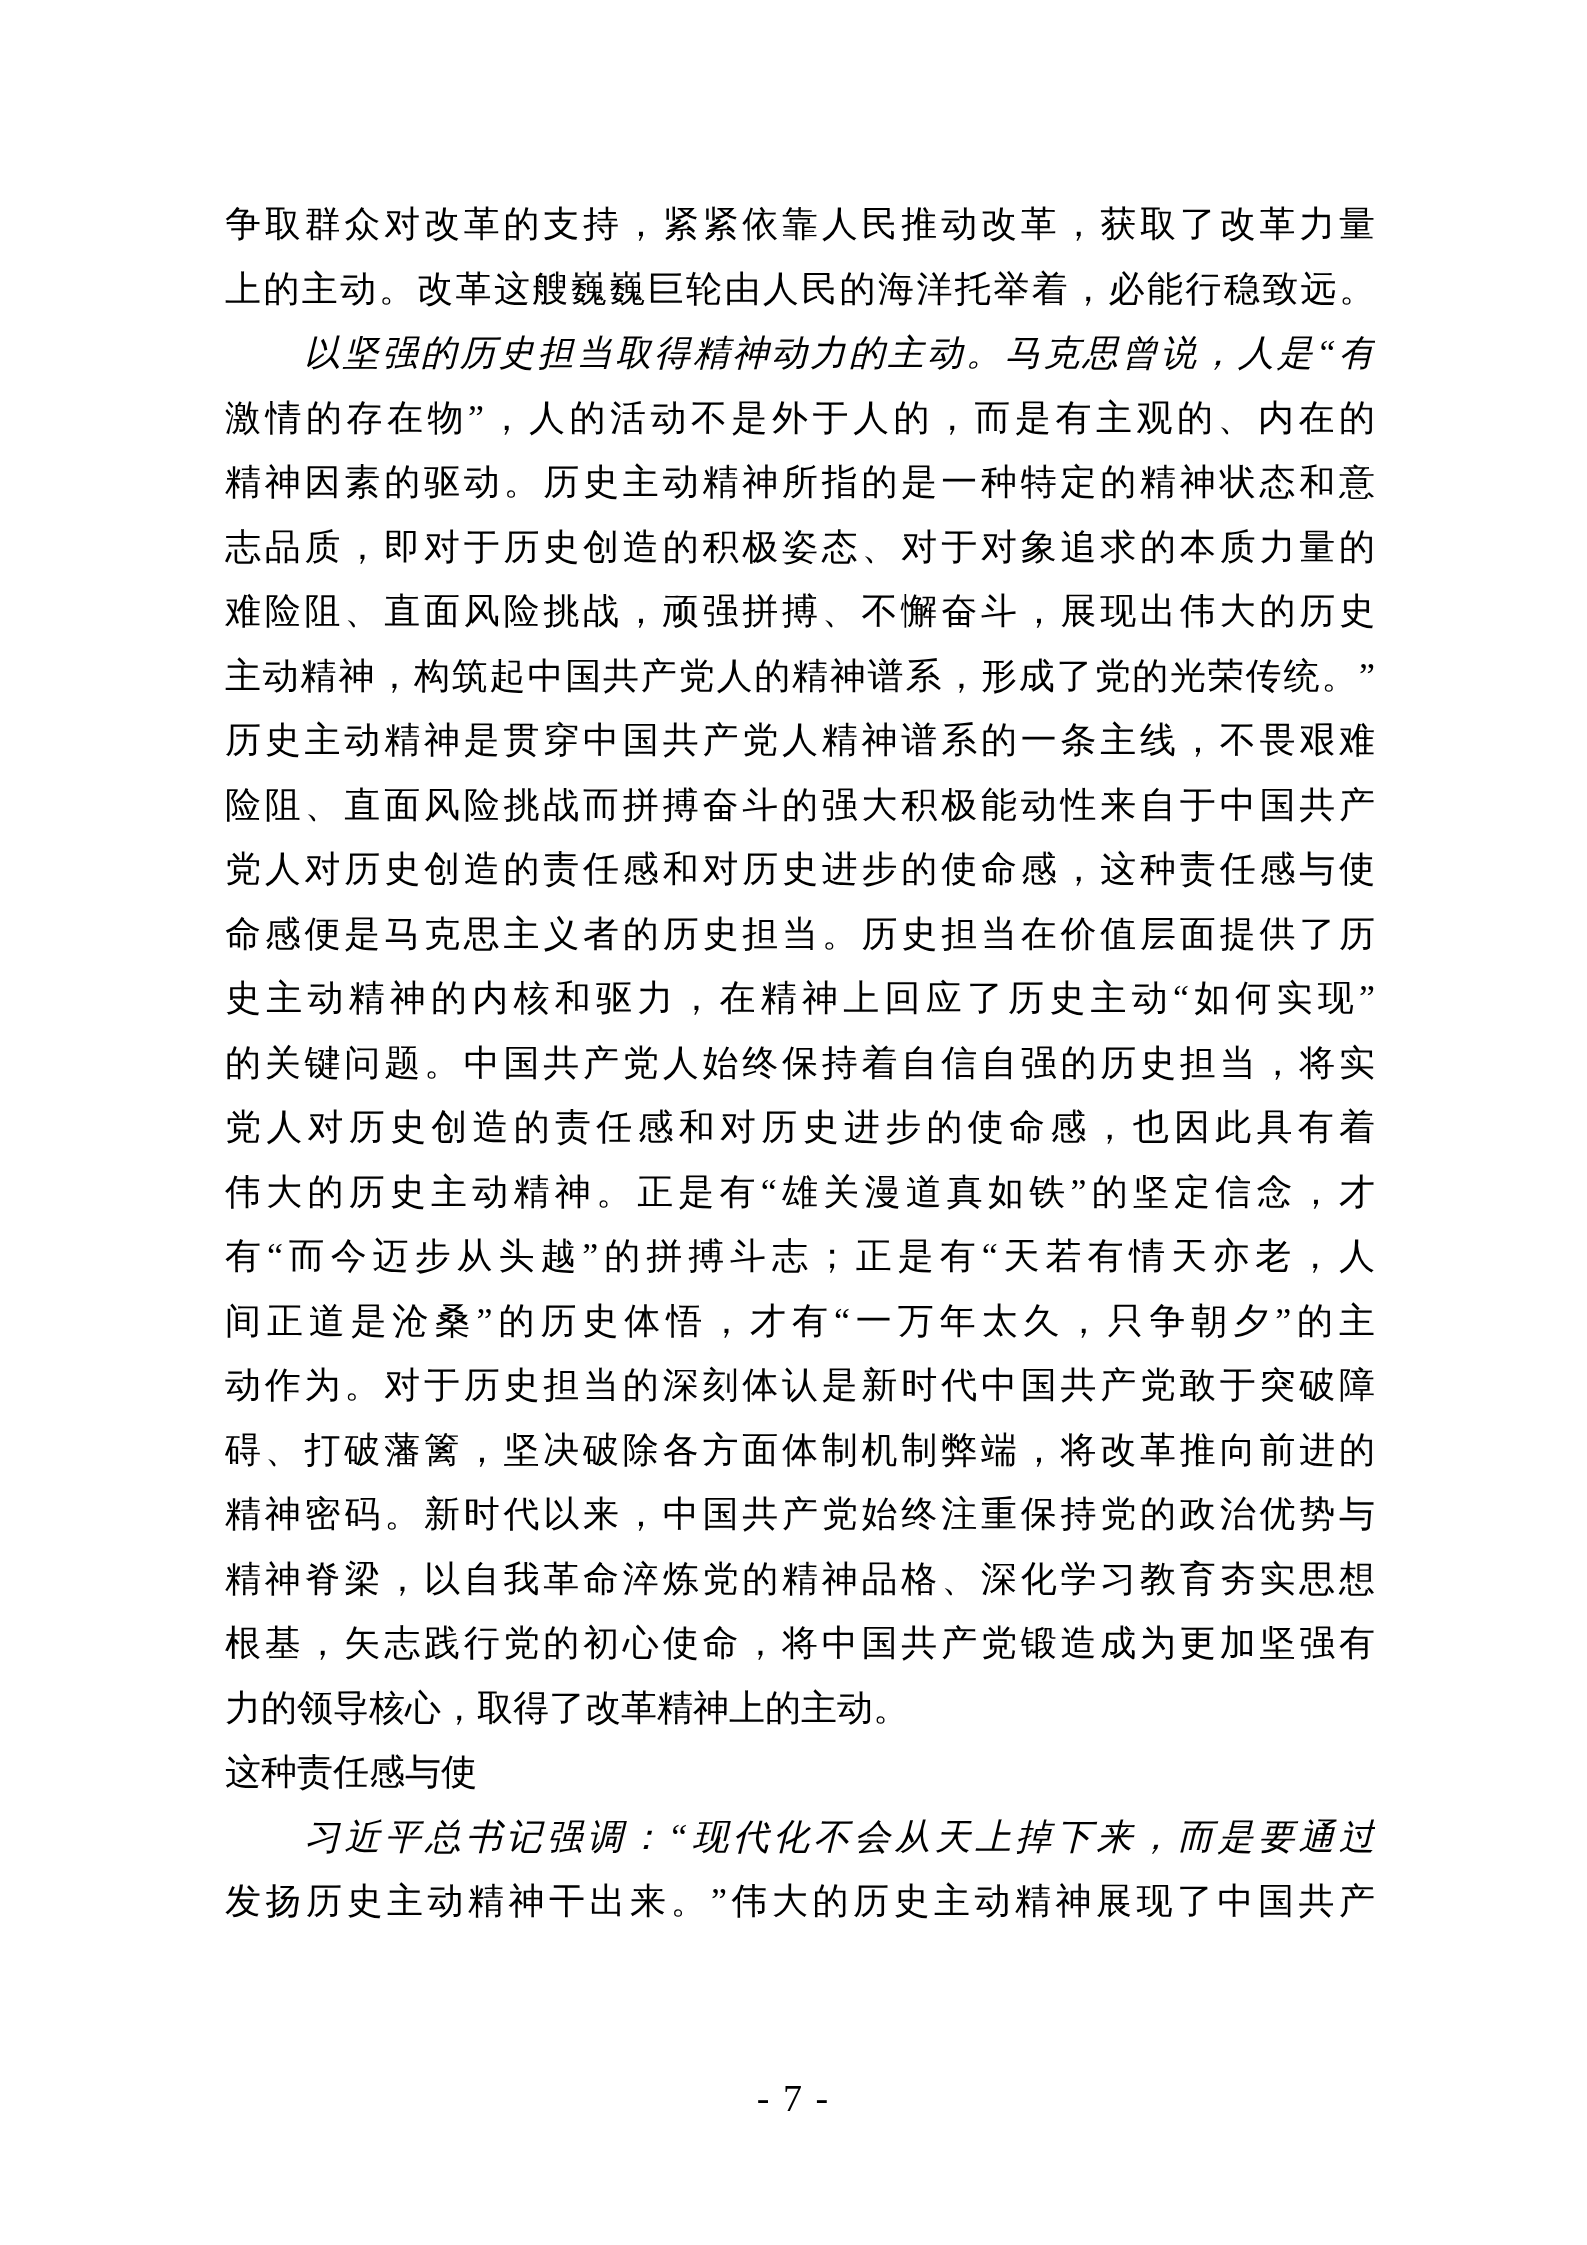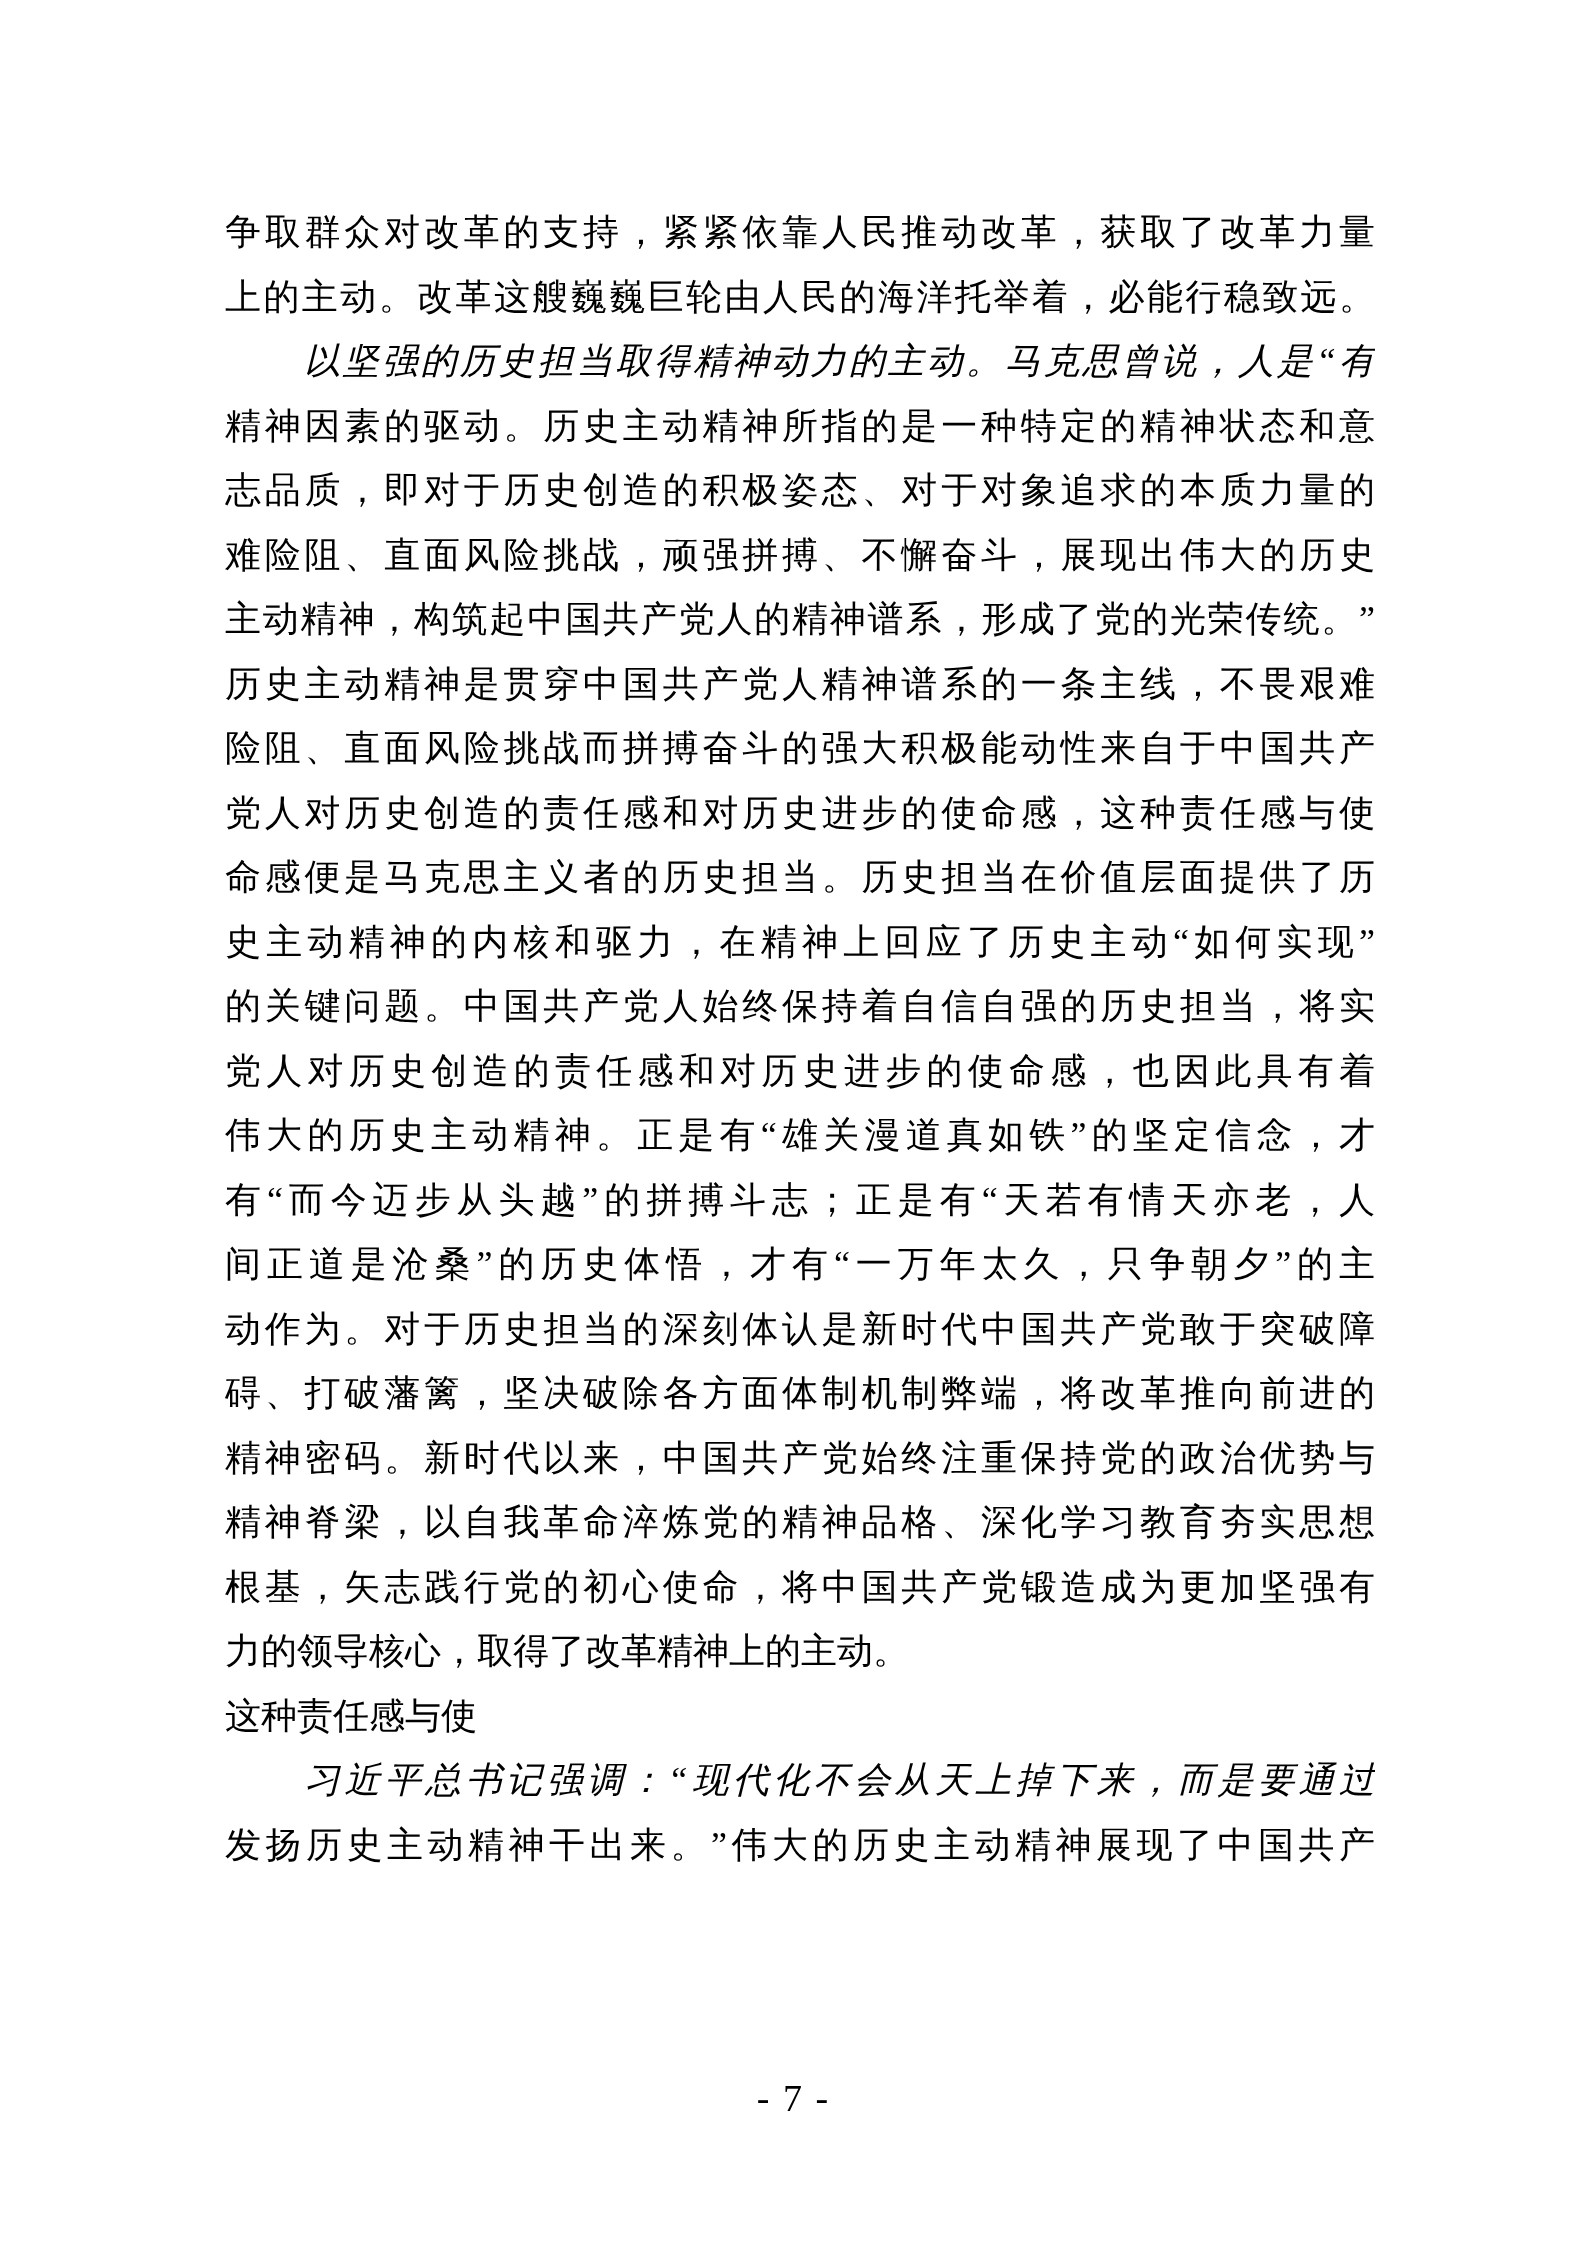--- a/index.html
+++ b/index.html
@@ -12,21 +12,21 @@
     width: 1587px;
     height: 2245px;
     background: #ffffff;
     color: #000000;
     font-family: "Liberation Serif", "DejaVu Serif", serif;
     overflow: hidden;
   }
   .body-text {
     position: absolute;
     left: 225px;
-    top: 200px;
+    top: 192px;
     width: 1150px;
   }
   .line {
     font-size: 36px;
     line-height: 64.5px;
     height: 64.5px;
     color: #000000;
     text-align: justify;
     text-align-last: justify;
     overflow: hidden;
@@ -55,20 +55,21 @@
   }
 </style>
 </head>
 <body>
 
 <div class="page">
   <div class="body-text" id="lines-container">
       <div class="line">争取群众对改革的支持，紧紧依靠人民推动改革，获取了改革力量</div>
       <div class="line">上的主动。改革这艘巍巍巨轮由人民的海洋托举着，必能行稳致远。</div>
       <div class="line indent">以坚强的历史担当取得精神动力的主动。马克思曾说，人是“有</div>
+      <div class="line">激情的存在物”，人的活动不是外于人的，而是有主观的、内在的</div>
       <div class="line">精神因素的驱动。历史主动精神所指的是一种特定的精神状态和意</div>
       <div class="line">志品质，即对于历史创造的积极姿态、对于对象追求的本质力量的</div>
       <div class="line">难险阻、直面风险挑战，顽强拼搏、不懈奋斗，展现出伟大的历史</div>
       <div class="line">主动精神，构筑起中国共产党人的精神谱系，形成了党的光荣传统。”</div>
       <div class="line">历史主动精神是贯穿中国共产党人精神谱系的一条主线，不畏艰难</div>
       <div class="line">险阻、直面风险挑战而拼搏奋斗的强大积极能动性来自于中国共产</div>
       <div class="line">党人对历史创造的责任感和对历史进步的使命感，这种责任感与使</div>
       <div class="line">命感便是马克思主义者的历史担当。历史担当在价值层面提供了历</div>
       <div class="line">史主动精神的内核和驱力，在精神上回应了历史主动“如何实现”</div>
       <div class="line">的关键问题。中国共产党人始终保持着自信自强的历史担当，将实</div>

